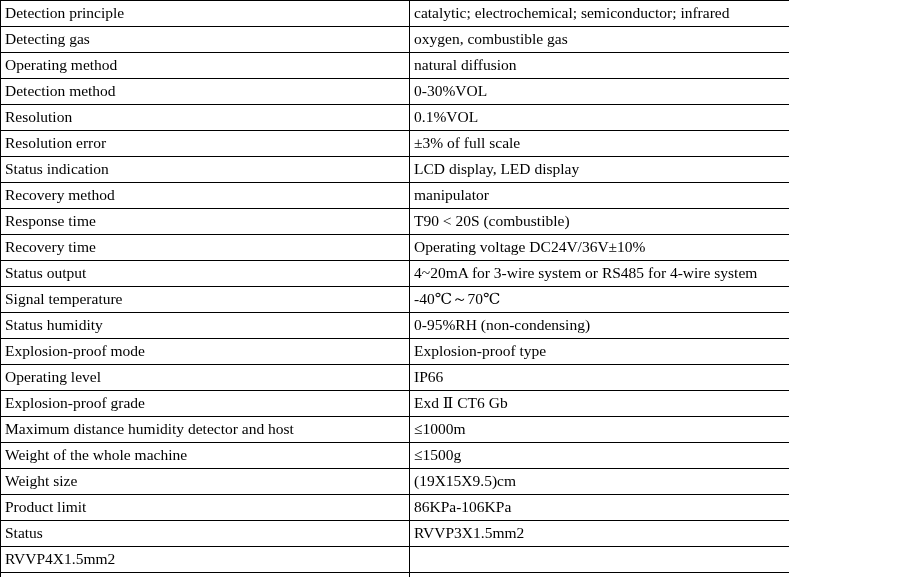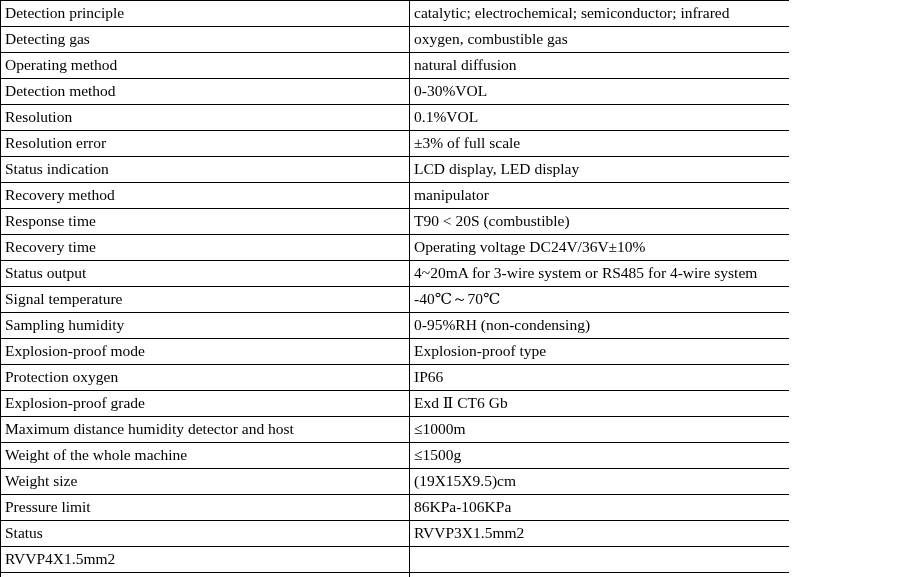--- a/index.html
+++ b/index.html
@@ -88,49 +88,49 @@
         </tr>
         <tr>
           <td class="col-param">Status output</td>
           <td class="col-value">4~20mA for 3-wire system or RS485 for 4-wire system</td>
         </tr>
         <tr>
           <td class="col-param">Signal temperature</td>
           <td class="col-value">-40℃～70℃</td>
         </tr>
         <tr>
-          <td class="col-param">Sampling humidity</td>
+          <td class="col-param">Status humidity</td>
           <td class="col-value">0-95%RH (non-condensing)</td>
         </tr>
         <tr>
           <td class="col-param">Explosion-proof mode</td>
           <td class="col-value">Explosion-proof type</td>
         </tr>
         <tr>
-          <td class="col-param">Protection oxygen</td>
+          <td class="col-param">Operating level</td>
           <td class="col-value">IP66</td>
         </tr>
         <tr>
           <td class="col-param">Explosion-proof grade</td>
           <td class="col-value">Exd Ⅱ CT6 Gb</td>
         </tr>
         <tr>
           <td class="col-param">Maximum distance humidity detector and host</td>
           <td class="col-value">≤1000m</td>
         </tr>
         <tr>
           <td class="col-param">Weight of the whole machine</td>
           <td class="col-value">≤1500g</td>
         </tr>
         <tr>
           <td class="col-param">Weight size</td>
           <td class="col-value">(19X15X9.5)cm</td>
         </tr>
         <tr>
-          <td class="col-param">Pressure limit</td>
+          <td class="col-param">Product limit</td>
           <td class="col-value">86KPa-106KPa</td>
         </tr>
         <tr>
           <td class="col-param">Status</td>
           <td class="col-value">RVVP3X1.5mm2</td>
         </tr>
         <tr>
           <td class="col-param">RVVP4X1.5mm2</td>
           <td class="col-value"></td>
         </tr>

